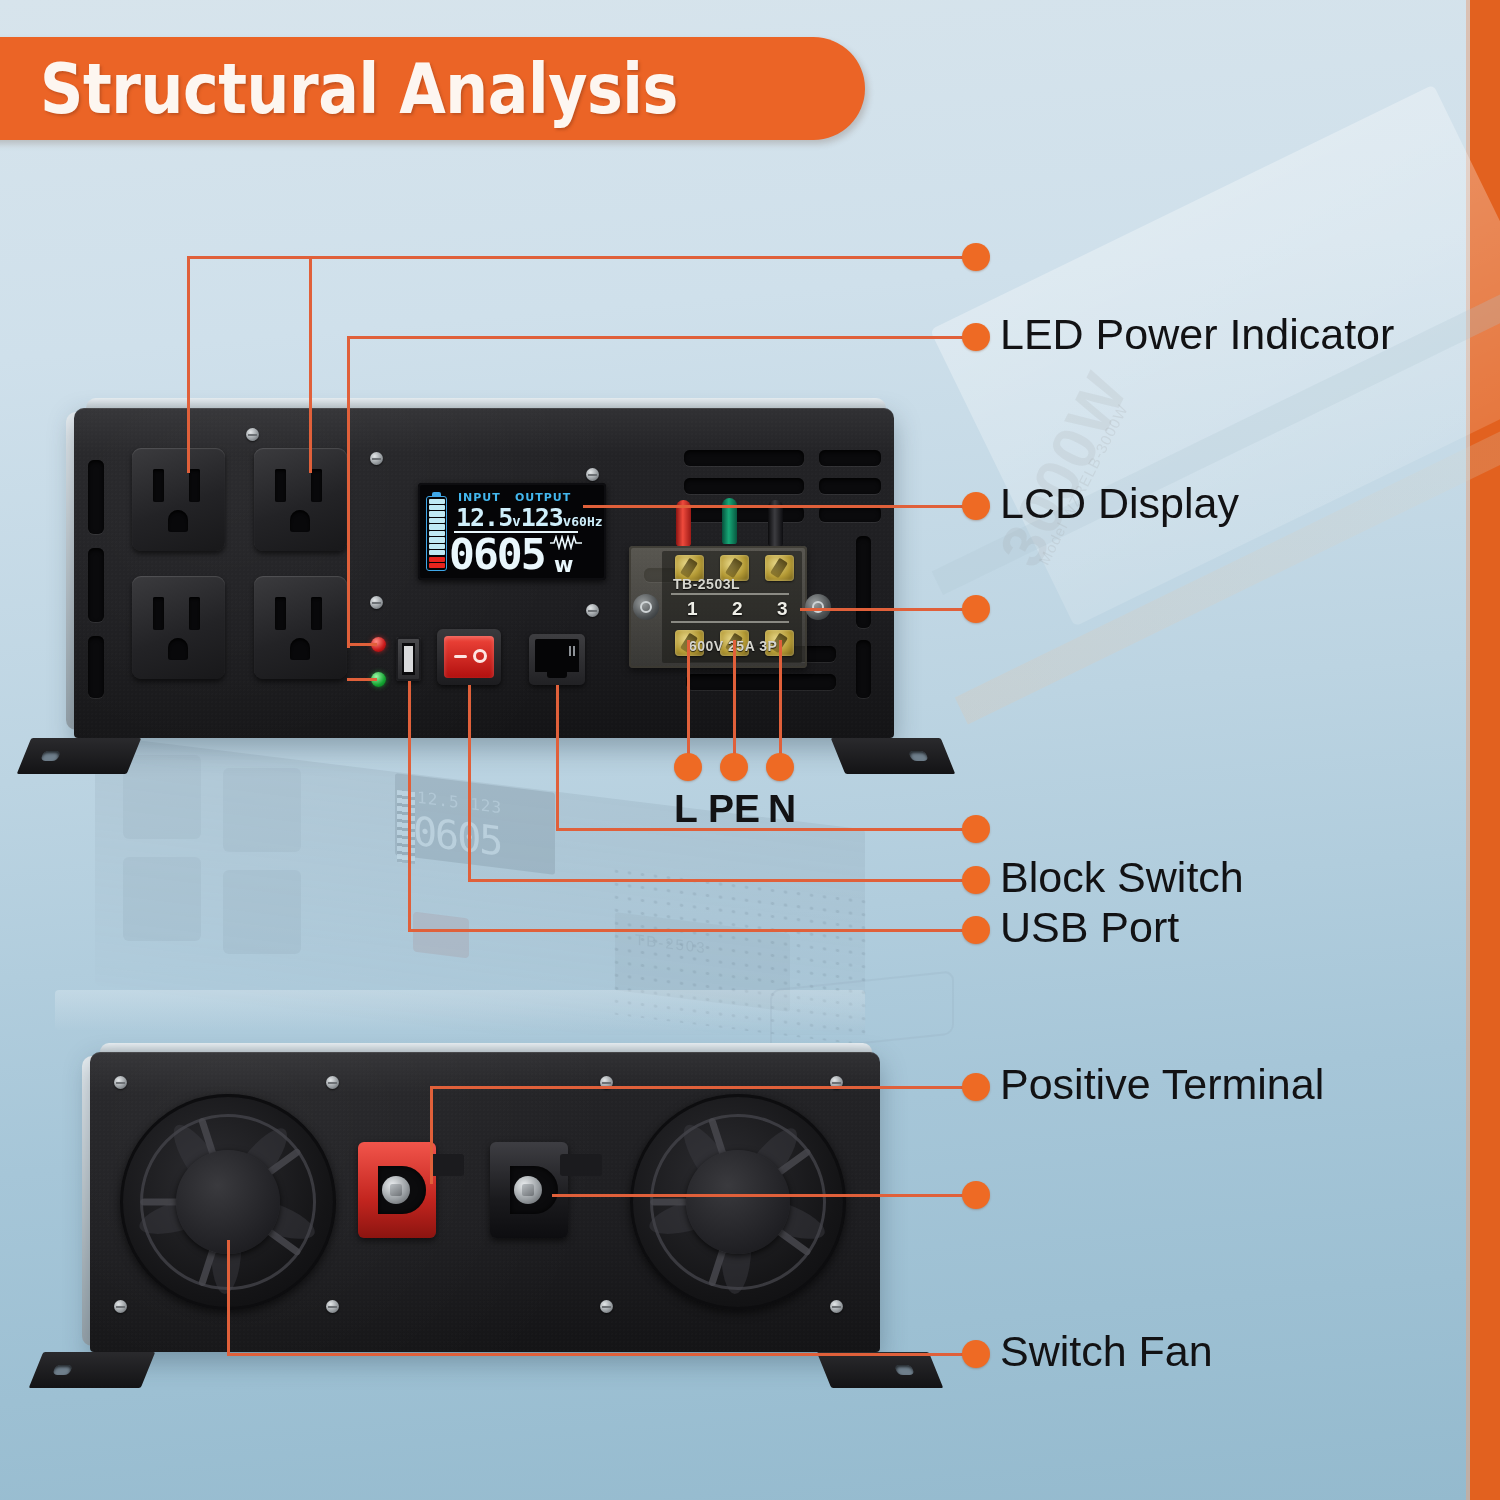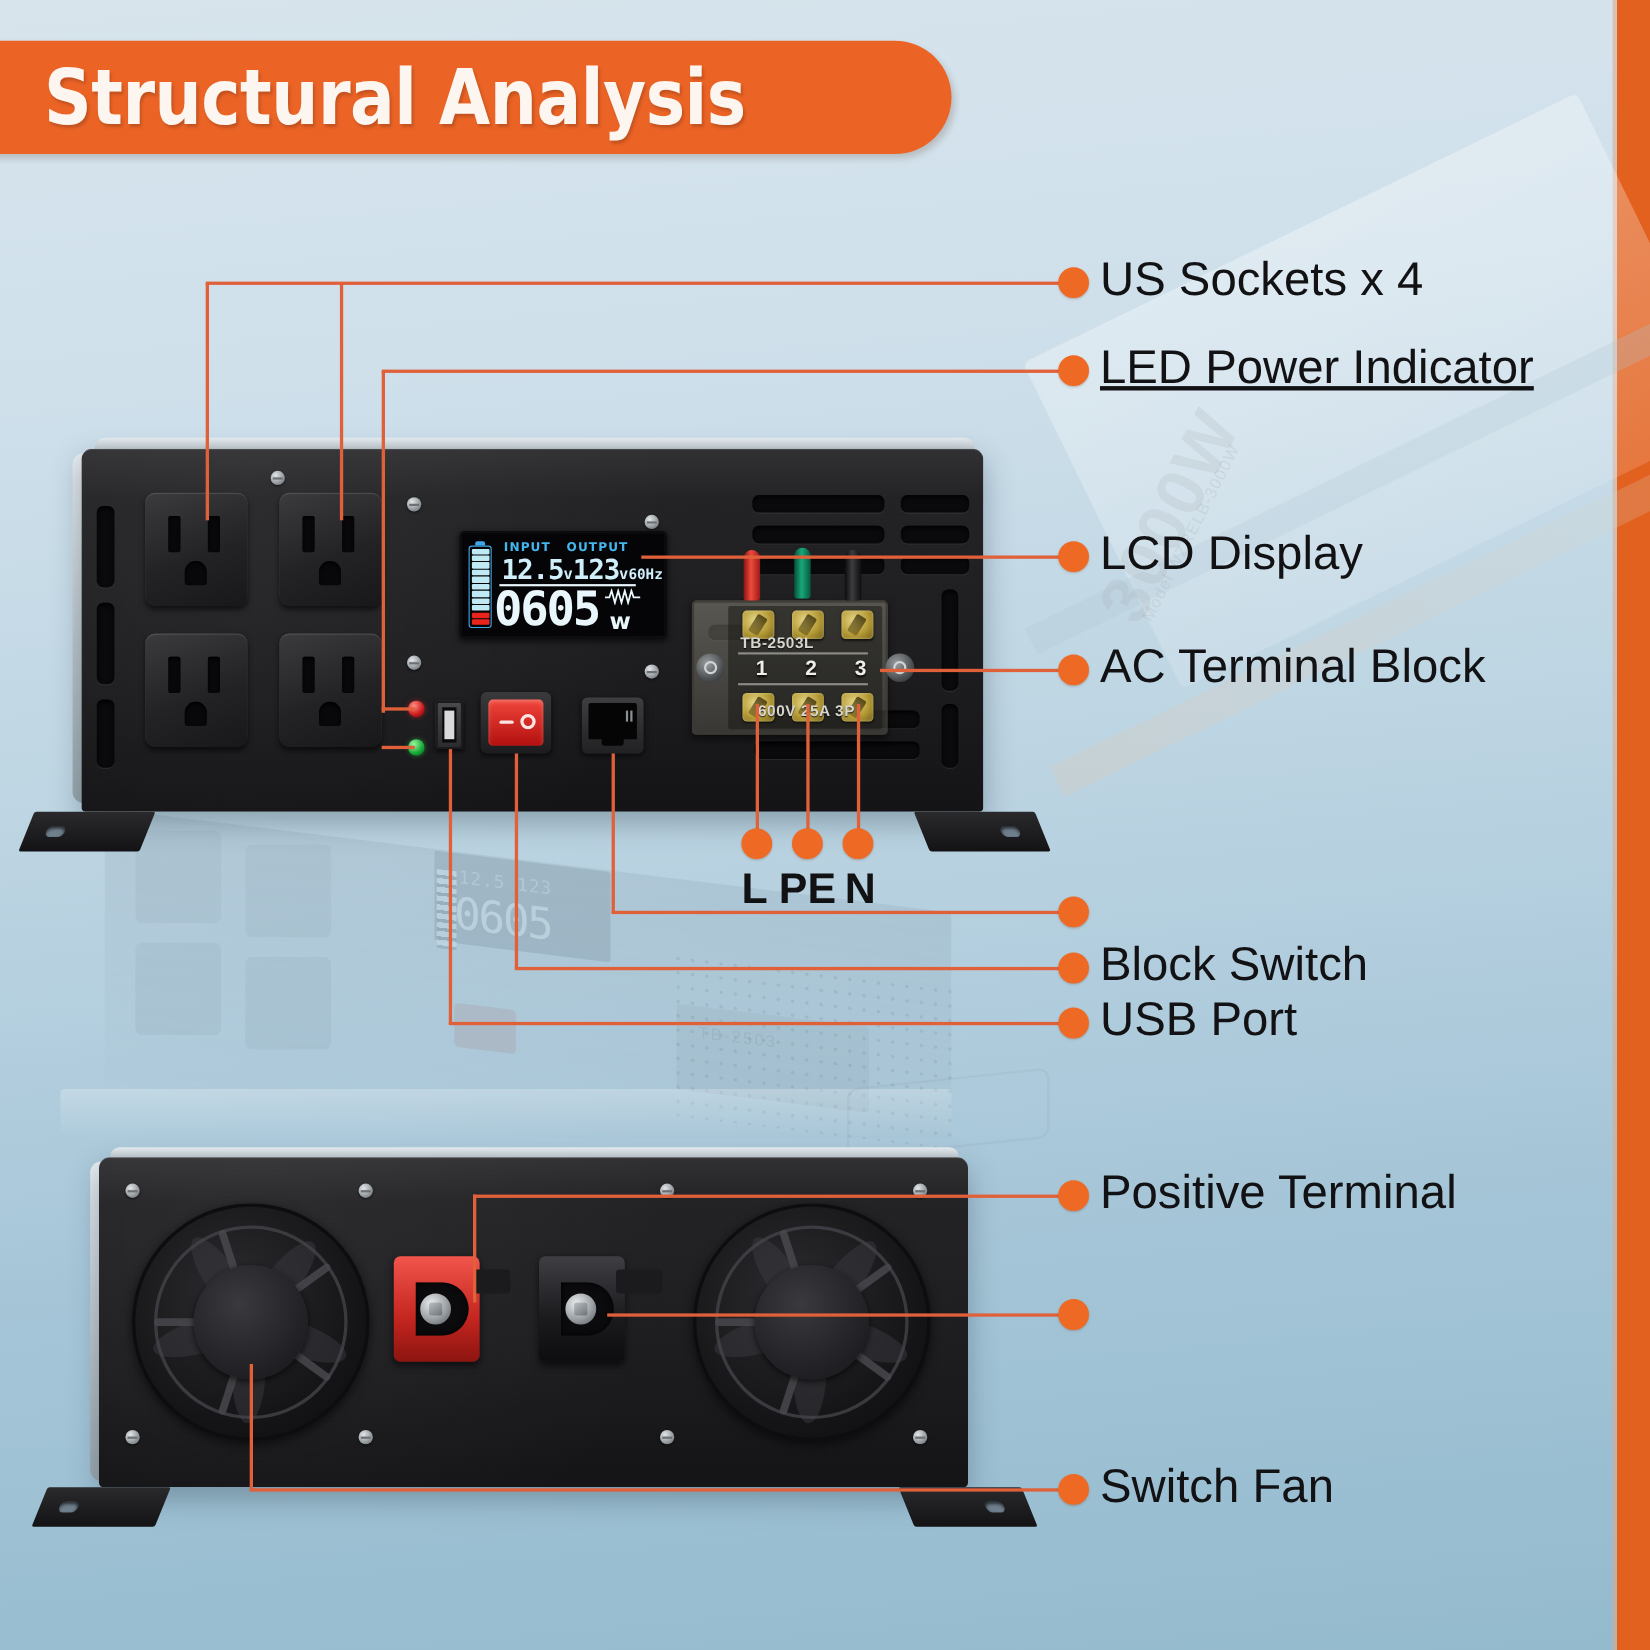--- a/index.html
+++ b/index.html
@@ -386,36 +386,34 @@
     <div class="foot-hole" style="left:18px;top:13px;"></div>
     </div>
   <div class="foot" style="left:838px;top:738px;width:110px;transform:skewX(22deg);">
     <div class="foot-hole" style="left:72px;top:13px;"></div>
     </div>
 
   <div class="ln lnv" style="left:187px;top:258px;height:215px;"></div>
   <div class="ln lnv" style="left:309px;top:258px;height:215px;"></div>
   <div class="ln lnh" style="left:187px;top:256px;width:790px;"></div>
   <div class="dot" style="left:962px;top:243px;"></div>
-  <div class="lbl" style="left:1000px;top:230px;">US Sockets x 4</div>
 
   <div class="ln lnv" style="left:347px;top:338px;height:310px;"></div>
   <div class="ln lnh" style="left:347px;top:336px;width:630px;"></div>
   <div class="ln lnh" style="left:347px;top:643px;width:30px;"></div>
   <div class="ln lnh" style="left:347px;top:678px;width:30px;"></div>
   <div class="dot" style="left:962px;top:323px;"></div>
-  <div class="lbl" style="left:1000px;top:310px;text-decoration:underline;">LED Power Indicator</div>
+  <div class="lbl" style="left:1000px;top:310px;">LED Power Indicator</div>
 
   <div class="ln lnh" style="left:583px;top:505px;width:394px;"></div>
   <div class="dot" style="left:962px;top:492px;"></div>
   <div class="lbl" style="left:1000px;top:479px;">LCD Display</div>
 
   <div class="ln lnh" style="left:800px;top:608px;width:177px;"></div>
   <div class="dot" style="left:962px;top:595px;"></div>
-  <div class="lbl" style="left:1000px;top:582px;">AC Terminal Block</div>
 
   <div class="ln lnv" style="left:556px;top:685px;height:145px;"></div>
   <div class="ln lnh" style="left:556px;top:828px;width:421px;"></div>
   <div class="dot" style="left:962px;top:815px;"></div>
 
   <div class="ln lnv" style="left:468px;top:685px;height:196px;"></div>
   <div class="ln lnh" style="left:468px;top:879px;width:509px;"></div>
   <div class="dot" style="left:962px;top:866px;"></div>
   <div class="lbl" style="left:1000px;top:853px;">Block Switch</div>
 

